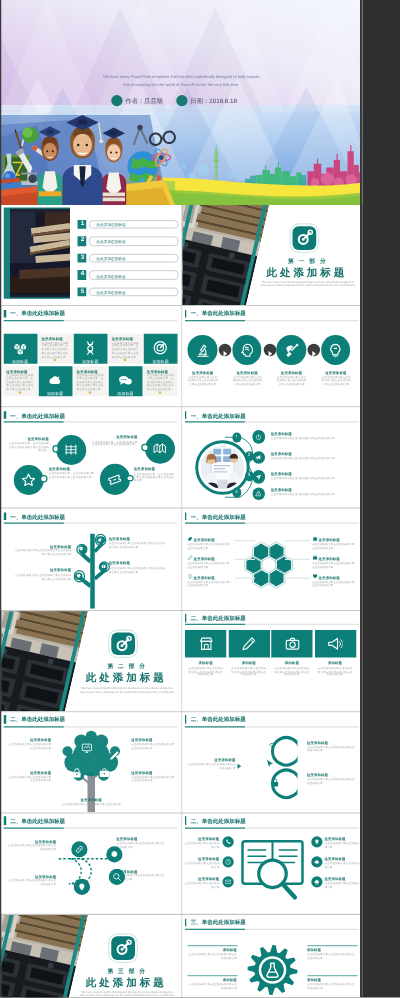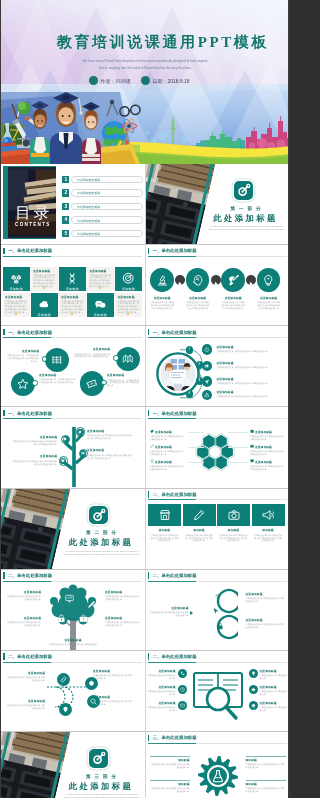--- a/index.html
+++ b/index.html
@@ -308,21 +308,20 @@
             <circle cx="69.4" cy="116" r="1" fill="#2a1d14"></circle>
             <path d="M61.5,121.5 q4.5,4 9,0 q-4.5,1.6 -9,0 Z" fill="#ffffff"></path>
             <polygon points="66,92 53,98 66,104 79,98" fill="#24356a"></polygon>
             <rect x="62.5" y="95.5" width="7" height="4" rx="1.2" fill="#18264f"></rect>
             <path d="M79,98 L81,112" stroke="#e8dfc8" stroke-width="1.1" fill="none"></path>
             <circle cx="81" cy="113" r="1.6" fill="#e8dfc8"></circle>
           </g>
         </g>
       </g>
     </svg>
-    <div class="bnr-title">教育培训说课通用PPT模板</div>
     <div class="bnr-sub" style="top:58px">We have many PowerPoint templates that has been specifically designed to help anyone</div>
     <div class="bnr-sub" style="top:65px">that is stepping into the world of PowerPoint for the very first time.</div>
     <div class="bnr-meta">
       <span class="pill"></span><span class="txt">作者：旦旦喵</span><span class="pill"></span><span class="txt">日期：2018.8.18</span>
     </div>
   </div>
 
   <div id="grid">
 
     <div class="row">
@@ -341,24 +340,20 @@
                 <rect x="17" y="30" width="35" height="5" transform="rotate(-10 17 30)"></rect>
                 <rect x="22" y="38" width="30" height="6" transform="rotate(-4 22 38)"></rect>
               </g>
               <g fill="#6e5338">
                 <rect x="18" y="19" width="34" height="2" transform="rotate(-8 18 19)"></rect>
                 <rect x="17" y="35" width="35" height="2" transform="rotate(-10 17 35)"></rect>
               </g>
               <rect x="0" y="56" width="52" height="14" fill="#2a1c16"></rect>
               <rect x="8" y="50" width="44" height="8" fill="#4a3426" transform="rotate(-3 8 50)"></rect>
             </svg>
-          </div>
-          <div style="position:absolute;left:7.3px;top:40px;width:47.9px;text-align:center;">
-            <div style="font-family:'Liberation Serif',serif;font-size:15.5px;color:#fff;letter-spacing:3px;line-height:17px;text-indent:3px;">目录</div>
-            <div style="font-size:4.6px;color:#fff;letter-spacing:1.3px;font-weight:bold;margin-top:1px;text-indent:1.3px;">CONTENTS</div>
           </div>
           <div id="c-items">
               <div class="citem" style="position: absolute; left: 61.3px; top: 11.6px; width: 81px; height: 7.4px;">
                 <div style="position:absolute;left:0;top:0;width:7.2px;height:7.4px;background:#16807c;color:#fff;font-size:5px;font-weight:bold;text-align:center;line-height:7.6px;font-family:'Liberation Sans',sans-serif;">1</div>
                 <div style="position:absolute;left:8.8px;top:0;width:71.5px;height:7.4px;border:0.55px solid #d2d7dc;border-radius:3.7px;box-sizing:border-box;background:#fff;">
                   <span style="position:absolute;left:5.2px;top:1.35px;font-size:2.9px;color:#17716b;letter-spacing:0px;white-space:nowrap;">此处添加您的标题</span>
                 </div>
               </div>
               <div class="citem" style="position: absolute; left: 61.3px; top: 25.15px; width: 81px; height: 7.4px;">
                 <div style="position:absolute;left:0;top:0;width:7.2px;height:7.4px;background:#16807c;color:#fff;font-size:5px;font-weight:bold;text-align:center;line-height:7.6px;font-family:'Liberation Sans',sans-serif;">2</div>

